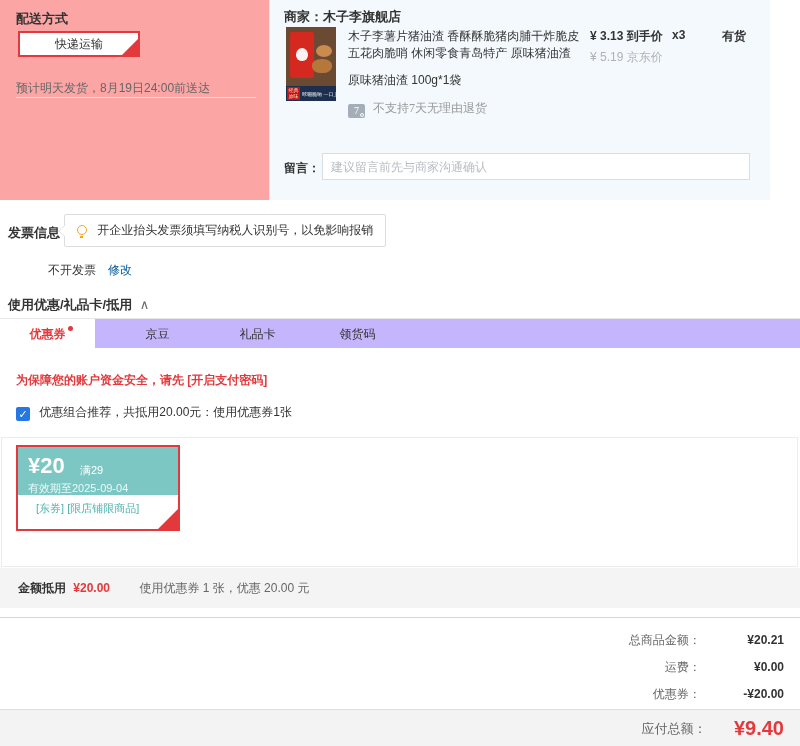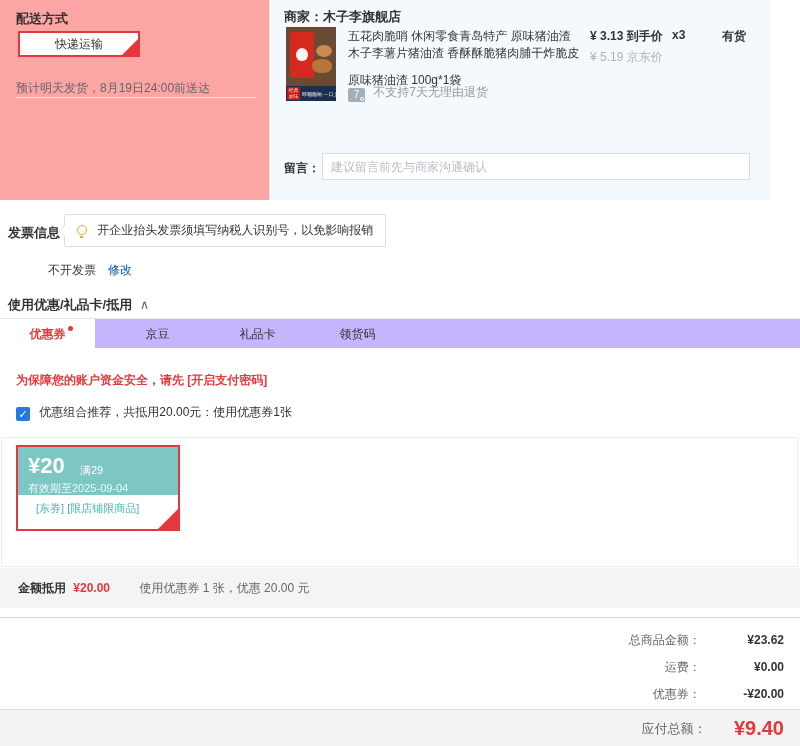--- a/index.html
+++ b/index.html
@@ -21,21 +21,21 @@
   .pkg { position:absolute; left:4px; top:5px; width:24px; height:46px; background:#d5281e; border-radius:2px; }
   .pig { position:absolute; left:6px; top:16px; width:12px; height:13px; background:#fdf3f3; border-radius:50% 50% 45% 45%; }
   .crumb1 { position:absolute; left:30px; top:18px; width:16px; height:12px; background:#c98b4e; border-radius:50%; }
   .crumb2 { position:absolute; left:26px; top:32px; width:20px; height:14px; background:#b5773c; border-radius:45%; }
   .img-strip { position:absolute; left:0; bottom:0; width:50px; height:15px; background:#1c2f4e; }
   .img-badge { position:absolute; left:1px; bottom:1px; width:13px; height:13px; background:#c4121b; color:#ffe9b0; font-size:5px; line-height:6px; text-align:center; overflow:hidden; }
   .img-strip-text { position:absolute; left:16px; bottom:4px; color:#fff; font-size:5px; white-space:nowrap; }
 
   .product-title { position:absolute; left:78px; top:28px; width:240px; line-height:17px; color:#333; }
   .product-spec { position:absolute; left:78px; top:72px; color:#333; }
-  .return-row { position:absolute; left:78px; top:84px; color:#999; }
+  .return-row { position:absolute; left:78px; top:100px; color:#999;font-family:Liberation Serif, serif; }
   .badge7 { display:inline-block; width:17px; height:14px; background:#a3aeb8; color:#fff; font-size:10px; line-height:14px; text-align:center; border-radius:2px; vertical-align:-2px; margin-right:5px; position:relative; }
   .badge7-slash { position:absolute; right:1px; bottom:1px; width:4px; height:4px; border:1px solid #fff; border-radius:50%; }
 
   .price-block { position:absolute; left:320px; top:28px; width:120px; }
   .price-now { color:#333; font-weight:bold; }
   .price-old { color:#b2b2b2; margin-top:4px; }
   .qty { position:absolute; left:402px; top:28px; font-weight:bold; color:#333; }
   .stock { position:absolute; left:452px; top:28px; font-weight:bold; color:#333; }
 
   .message-row { position:absolute; left:14px; top:153px; width:470px; }
@@ -120,22 +120,22 @@
         </div>
       <div class="crumb1"></div>
       <div class="crumb2"></div>
       <div class="img-strip">
         <div class="img-badge">经典原味</div>
         <div class="img-strip-text">咔嘣脆响 一口上瘾</div>
       </div>
     </div>
 
     <div class="product-title">
+      <div>木子李薯片猪油渣 香酥酥脆猪肉脯干炸脆皮</div>
       <div>五花肉脆哨 休闲零食青岛特产 原味猪油渣</div>
-      <div>木子李薯片猪油渣 香酥酥脆猪肉脯干炸脆皮</div>
     </div>
     <div class="product-spec">原味猪油渣 100g*1袋</div>
     <div class="return-row">
       <span class="badge7"><span>7</span><span class="badge7-slash"></span></span>
       <span>不支持7天无理由退货</span>
     </div>
 
     <div class="price-block">
       <div class="price-now">¥ 3.13 到手价</div>
       <div class="price-old">¥ 5.19 京东价</div>
@@ -206,21 +206,21 @@
   <span class="summary-label">金额抵用</span>
   <span class="summary-amount">¥20.00</span>
   <span class="summary-detail">使用优惠券 1 张，优惠 20.00 元</span>
 </div>
 
 <div class="totals-divider"></div>
 
 <div class="totals">
   <div class="total-row">
     <span class="total-label">总商品金额：</span>
-    <span class="total-value">¥23.62</span>
+    <span class="total-value">¥20.21</span>
   </div>
   <div class="total-row">
     <span class="total-label">运费：</span>
     <span class="total-value">¥0.00</span>
   </div>
   <div class="total-row">
     <span class="total-label">优惠券：</span>
     <span class="total-value">-¥20.00</span>
   </div>
 </div>

